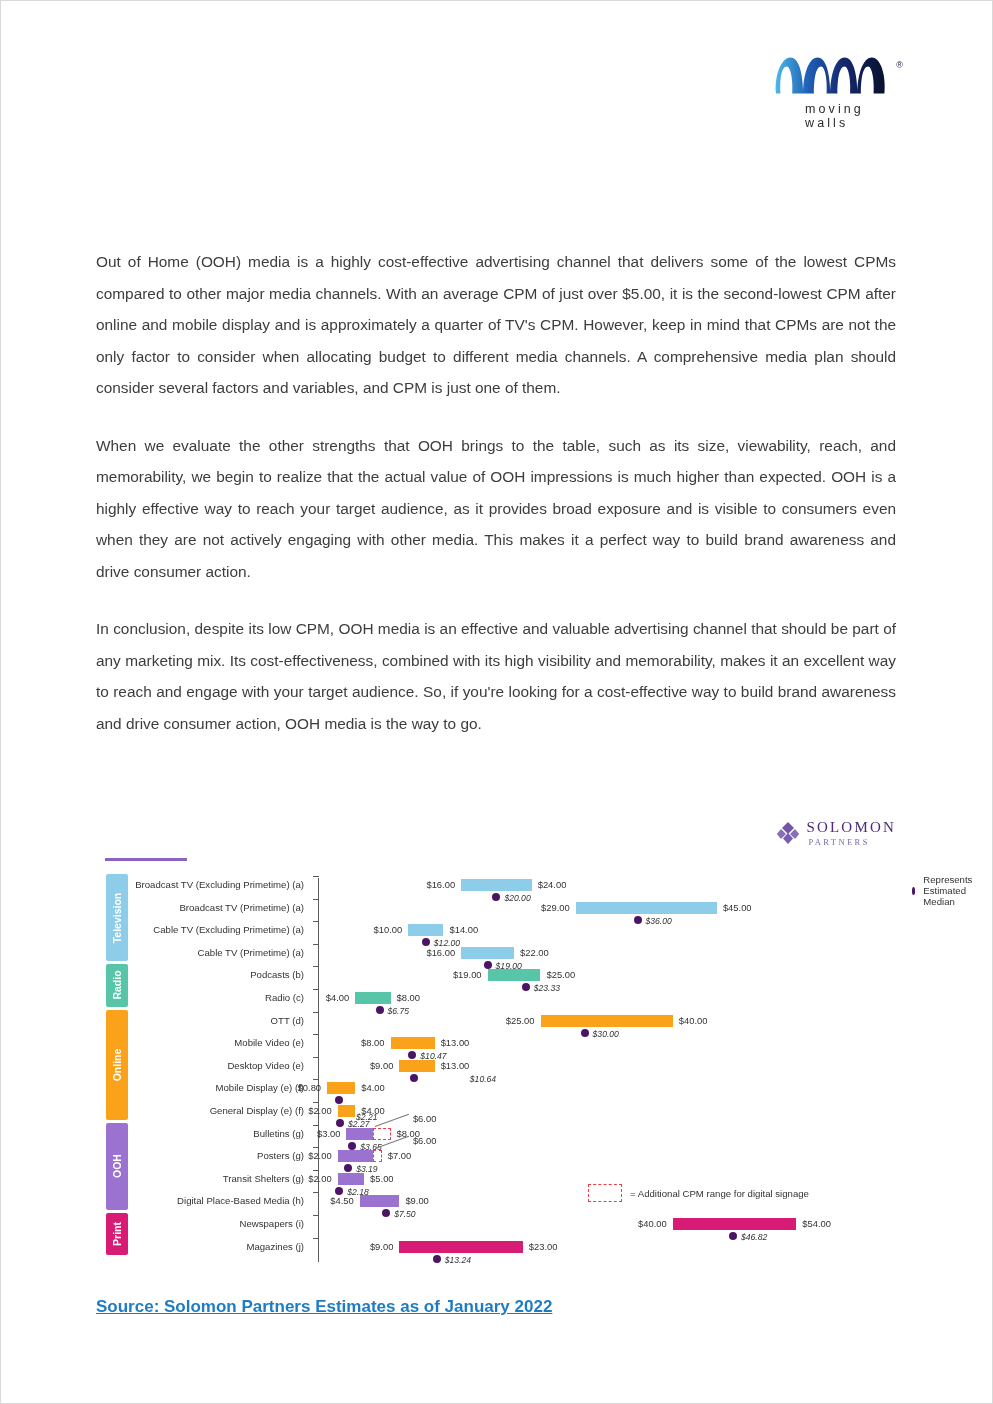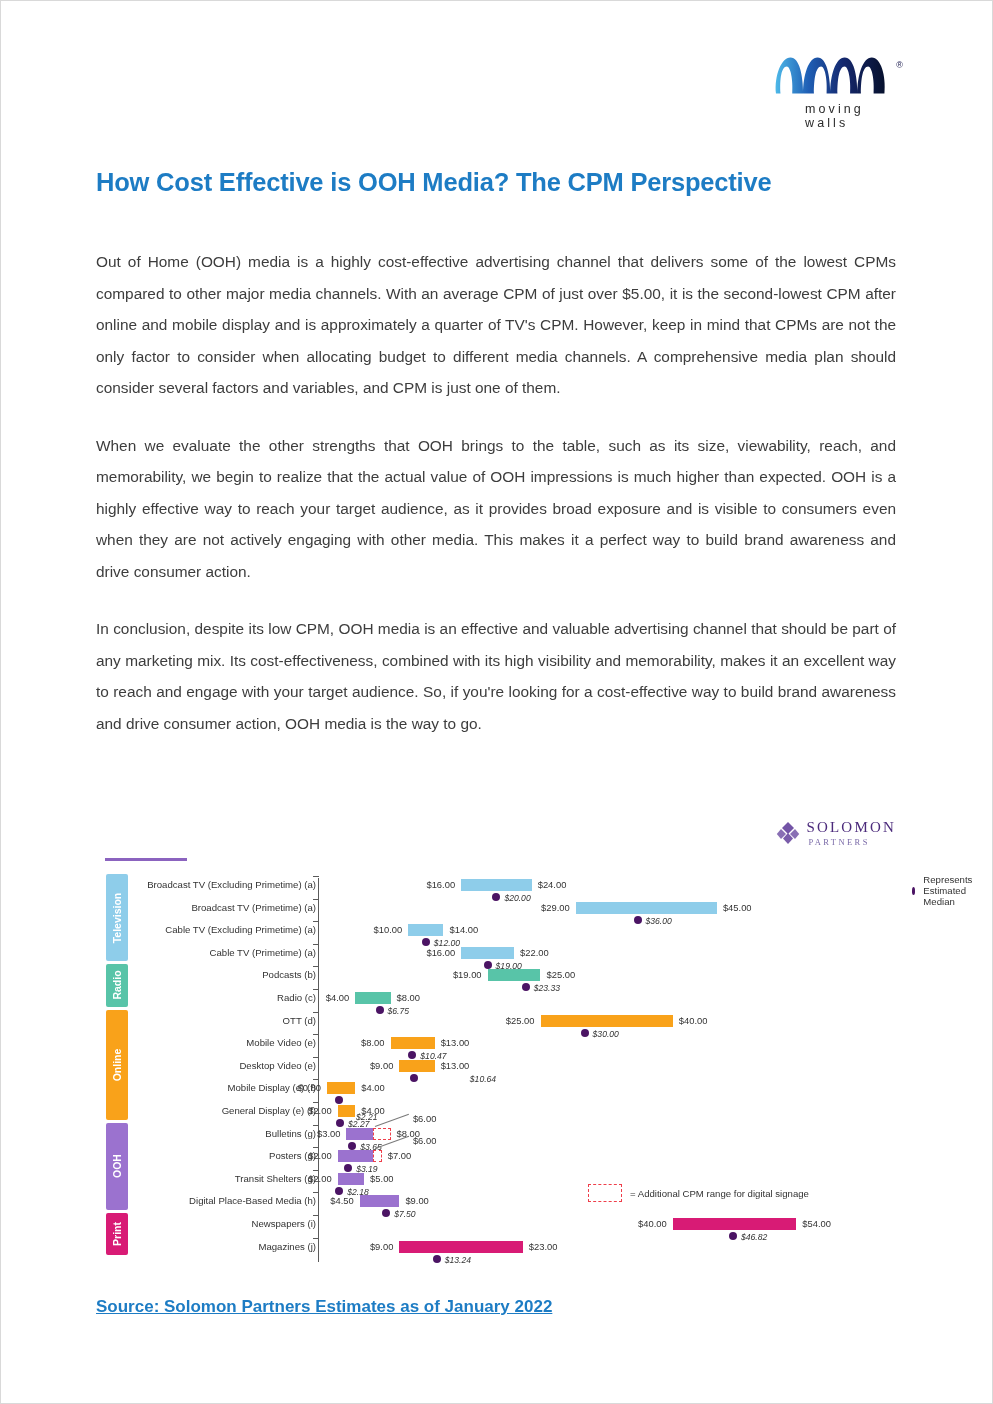--- a/index.html
+++ b/index.html
@@ -81,21 +81,21 @@
     position:absolute; left:0; width:22px;
     border-radius:2px;
     display:flex; align-items:center; justify-content:center;
   }
   .cat-band span {
     color:#ffffff; font-size:10.5px; font-weight:bold;
     transform:rotate(-90deg); white-space:nowrap;
   }
 
   
-  .label-col { position:absolute; left:40px; top:64px; width:180px; height:390px; }
+  .label-col { position:absolute; left:28px; top:64px; width:180px; height:390px; }
   .row-label {
     position:absolute; right:0; width:100%;
     text-align:right; font-size:9.6px; color:#333333; white-space:nowrap;
   }
   .axis-line {
     position:absolute; left:222px; top:66px; width:1.4px; height:384px;
     background:#5a5a5a;
   }
   .axis-tick {
     position:absolute; left:217px; width:6px; height:1px; background:#5a5a5a;
@@ -167,21 +167,20 @@
              L112 46 C113 30 110 16 106 16 C100 16 98 30 98 46
              L86 46 C87 30 84 16 80 16 C74 16 72 30 72 46
              L60 46 C61 30 58 16 54 16 C48 16 46 30 46 46
              L34 46 L22 46 C23 30 20 16 16 16 C10 16 8 30 9 46 Z" fill="url(#mwg)"></path>
   </svg>
   <div class="mw-reg">®</div>
   <div class="mw-word">moving walls</div>
 </div>
 
 <div class="doc-title">
-  <span class="l2">How Cost Effective is OOH Media? The CPM Perspective</span>
 </div>
 
 <div class="body-copy">
   <p>Out of Home (OOH) media is a highly cost-effective advertising channel that delivers some of the lowest CPMs compared to other major media channels. With an average CPM of just over $5.00, it is the second-lowest CPM after online and mobile display and is approximately a quarter of TV's CPM. However, keep in mind that CPMs are not the only factor to consider when allocating budget to different media channels. A comprehensive media plan should consider several factors and variables, and CPM is just one of them.</p>
   <p>When we evaluate the other strengths that OOH brings to the table, such as its size, viewability, reach, and memorability, we begin to realize that the actual value of OOH impressions is much higher than expected. OOH is a highly effective way to reach your target audience, as it provides broad exposure and is visible to consumers even when they are not actively engaging with other media. This makes it a perfect way to build brand awareness and drive consumer action.</p>
   <p>In conclusion, despite its low CPM, OOH media is an effective and valuable advertising channel that should be part of any marketing mix. Its cost-effectiveness, combined with its high visibility and memorability, makes it an excellent way to reach and engage with your target audience. So, if you're looking for a cost-effective way to build brand awareness and drive consumer action, OOH media is the way to go.</p>
 </div>
 
 <div class="chart-panel">
   <div class="chart-title-rule"></div>

